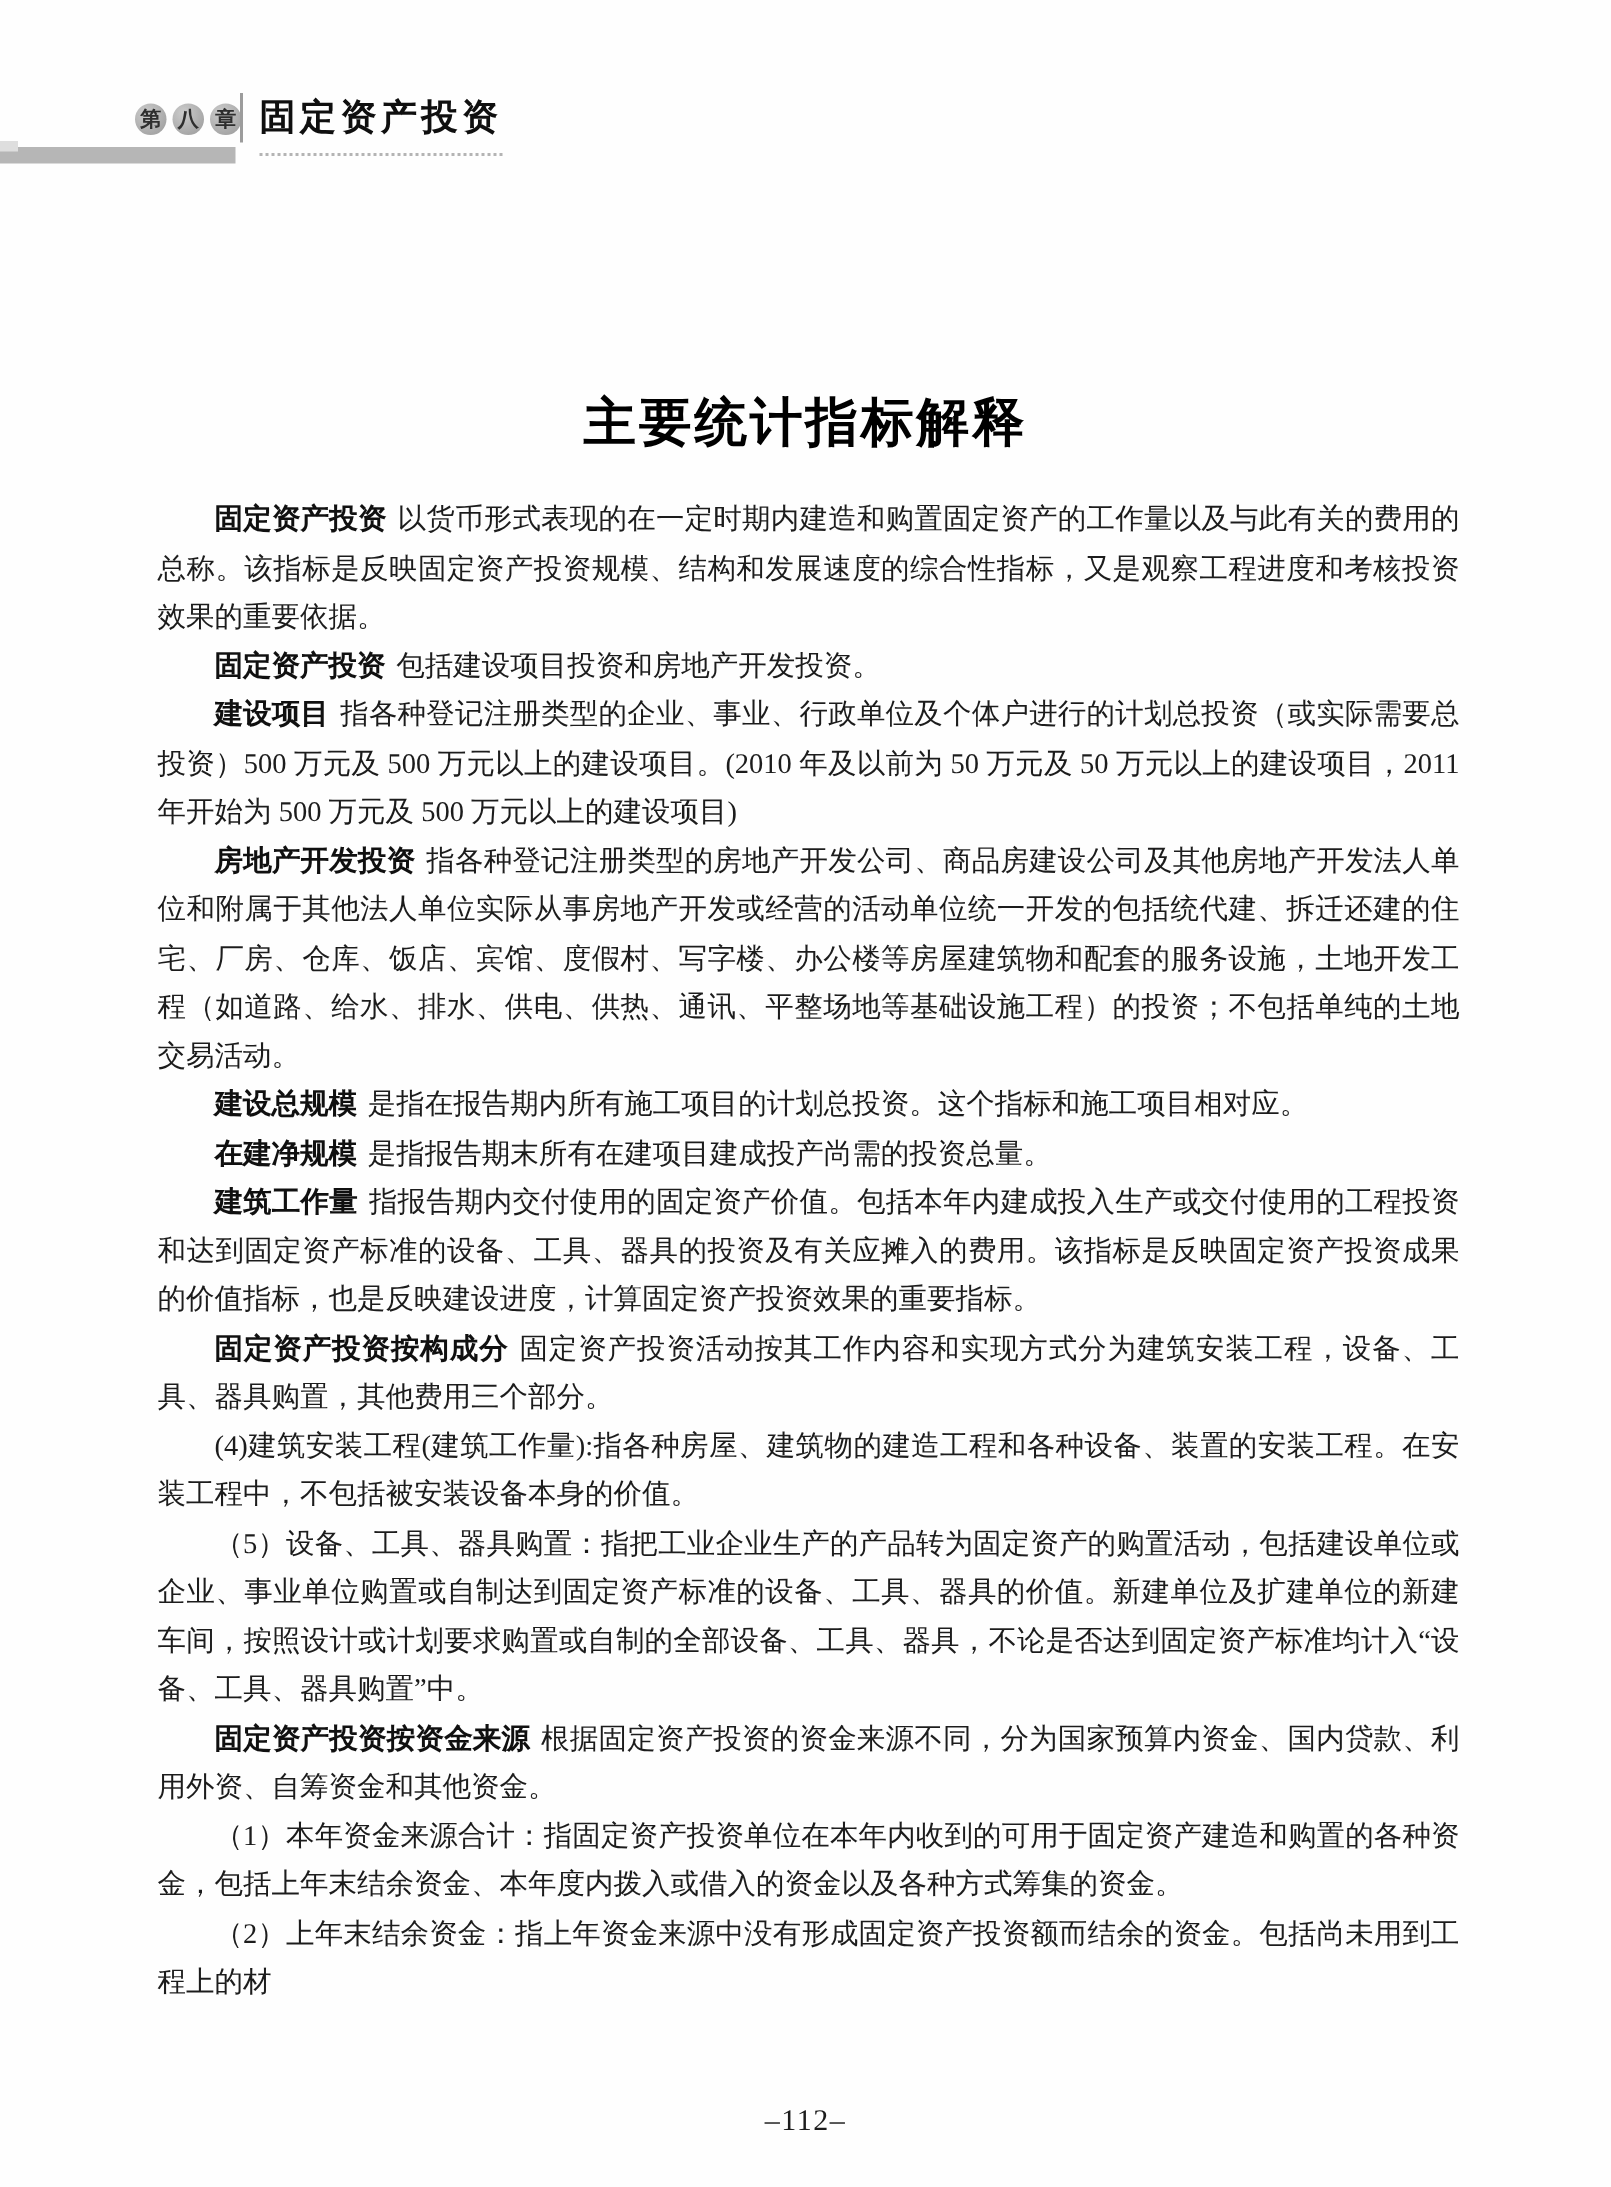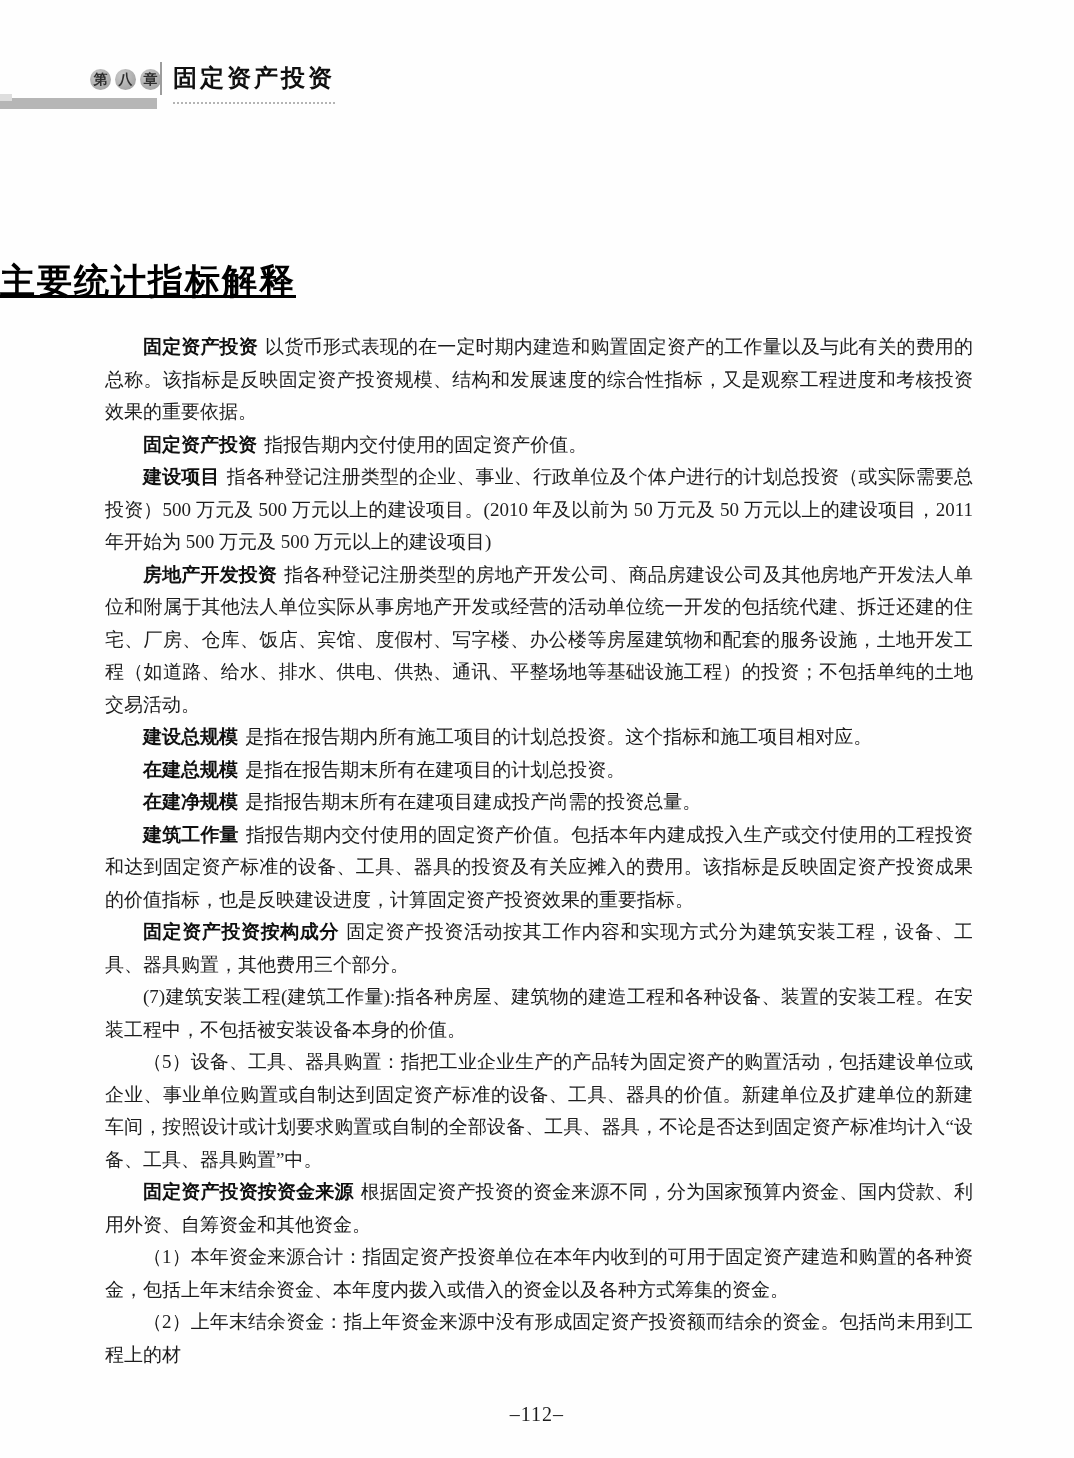--- a/index.html
+++ b/index.html
@@ -74,27 +74,26 @@
     background: #dedede;
   }
 
   
   .page-title {
     position: absolute;
     left: 0;
     right: 0;
     top: 258px;
     margin: 0;
-    text-align: left;
+    text-align: center;
     font-family: "Liberation Sans", "DejaVu Sans", sans-serif;
     font-weight: bold;
     font-size: 35px;
     letter-spacing: 2px;
     color: #000;
-    text-decoration: underline;
   }
 
   
   .content {
     position: absolute;
     left: 105px;
     top: 331px;
     width: 868px;
     font-size: 19px;
     line-height: 32.5px;
@@ -135,29 +134,28 @@
   </div>
   <div class="header-vline"></div>
   <div class="chapter-title">固定资产投资</div>
   <div class="header-bar"></div>
   <div class="header-bar-light"></div>
 
   <h1 class="page-title">主要统计指标解释</h1>
 
   <main class="content">
     <p><span class="term">固定资产投资</span><span>以货币形式表现的在一定时期内建造和购置固定资产的工作量以及与此有关的费用的总称。该指标是反映固定资产投资规模、结构和发展速度的综合性指标，又是观察工程进度和考核投资效果的重要依据。</span></p>
-    <p><span class="term">固定资产投资</span><span>指报告期内交付使用的固定资产价值。</span></p>
+    <p><span class="term">固定资产投资</span><span>包括建设项目投资和房地产开发投资。</span></p>
     <p><span class="term">建设项目</span><span>指各种登记注册类型的企业、事业、行政单位及个体户进行的计划总投资（或实际需要总投资）500 万元及 500 万元以上的建设项目。(2010 年及以前为 50 万元及 50 万元以上的建设项目，2011 年开始为 500 万元及 500 万元以上的建设项目)</span></p>
     <p><span class="term">房地产开发投资</span><span>指各种登记注册类型的房地产开发公司、商品房建设公司及其他房地产开发法人单位和附属于其他法人单位实际从事房地产开发或经营的活动单位统一开发的包括统代建、拆迁还建的住宅、厂房、仓库、饭店、宾馆、度假村、写字楼、办公楼等房屋建筑物和配套的服务设施，土地开发工程（如道路、给水、排水、供电、供热、通讯、平整场地等基础设施工程）的投资；不包括单纯的土地交易活动。</span></p>
     <p><span class="term">建设总规模</span><span>是指在报告期内所有施工项目的计划总投资。这个指标和施工项目相对应。</span></p>
-    <p><span class="term">在建总规模</span><span>是指在报告期末所有在建项目的计划总投资。</span></p>
     <p><span class="term">在建净规模</span><span>是指报告期末所有在建项目建成投产尚需的投资总量。</span></p>
     <p><span class="term">建筑工作量</span><span>指报告期内交付使用的固定资产价值。包括本年内建成投入生产或交付使用的工程投资和达到固定资产标准的设备、工具、器具的投资及有关应摊入的费用。该指标是反映固定资产投资成果的价值指标，也是反映建设进度，计算固定资产投资效果的重要指标。</span></p>
     <p><span class="term">固定资产投资按构成分</span><span>固定资产投资活动按其工作内容和实现方式分为建筑安装工程，设备、工具、器具购置，其他费用三个部分。</span></p>
-    <p><span>(7)建筑安装工程(建筑工作量):指各种房屋、建筑物的建造工程和各种设备、装置的安装工程。在安装工程中，不包括被安装设备本身的价值。</span></p>
+    <p><span>(4)建筑安装工程(建筑工作量):指各种房屋、建筑物的建造工程和各种设备、装置的安装工程。在安装工程中，不包括被安装设备本身的价值。</span></p>
     <p><span>（5）设备、工具、器具购置：指把工业企业生产的产品转为固定资产的购置活动，包括建设单位或企业、事业单位购置或自制达到固定资产标准的设备、工具、器具的价值。新建单位及扩建单位的新建车间，按照设计或计划要求购置或自制的全部设备、工具、器具，不论是否达到固定资产标准均计入“设备、工具、器具购置”中。</span></p>
     <p><span class="term">固定资产投资按资金来源</span><span>根据固定资产投资的资金来源不同，分为国家预算内资金、国内贷款、利用外资、自筹资金和其他资金。</span></p>
     <p><span>（1）本年资金来源合计：指固定资产投资单位在本年内收到的可用于固定资产建造和购置的各种资金，包括上年末结余资金、本年度内拨入或借入的资金以及各种方式筹集的资金。</span></p>
     <p><span>（2）上年末结余资金：指上年资金来源中没有形成固定资产投资额而结余的资金。包括尚未用到工程上的材</span></p>
   </main>
 
   <div class="page-number">–112–</div>
 
 </div>
 

